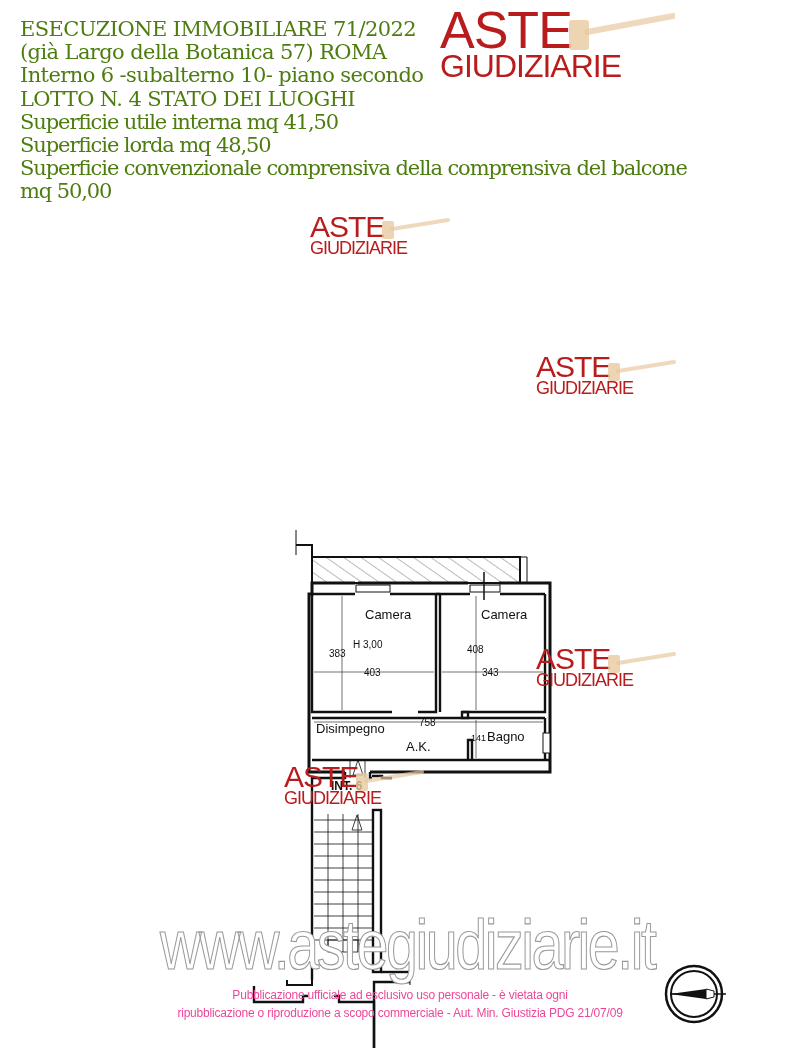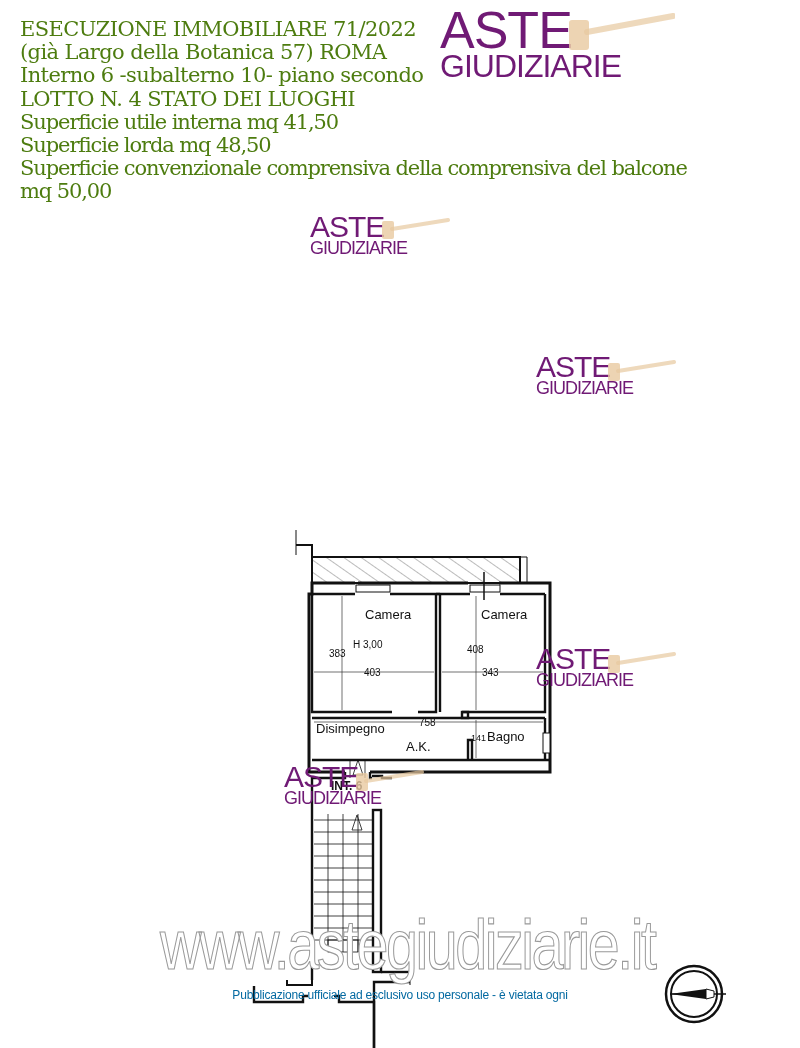--- a/index.html
+++ b/index.html
@@ -8,40 +8,40 @@
       position: absolute; left: 20px; top: 18px;
       font-family: "DejaVu Serif", "Liberation Serif", serif;
       font-size: 21px; line-height: 23.2px; color: #4d7c0f;
       letter-spacing: -0.6px;
       z-index: 2;
     }
     .header-text div { white-space: nowrap; }
     .header-text .cond { letter-spacing: -1.1px; }
     .wm {
       position: absolute; z-index: 3; pointer-events: none;
-      font-family: "Liberation Sans", sans-serif; color: #701a75;
+      font-family: "Liberation Sans", sans-serif; color: #b91c1c;
       line-height: 1;
     }
     .wm .aste { display: block; font-weight: 300; letter-spacing: -1px; }
     .wm .giud { display: block; letter-spacing: -1px; }
     .wm svg { position: absolute; }
     .plan { position: absolute; left: 0; top: 0; z-index: 1; }
     .plan text { font-family: "Liberation Sans", sans-serif; fill: #111; }
     .footer-url {
       position: absolute; left: 160px; top: 905px; width: 480px;
       font-family: "Liberation Sans", sans-serif; font-size: 70px;
       color: #fff; letter-spacing: -3px;
       -webkit-text-stroke: 1.2px #9a9a9a;
       transform: scaleX(0.82); transform-origin: left top;
       z-index: 3; white-space: nowrap;
     }
     .footer-note {
       position: absolute; left: 160px; top: 986px; width: 480px;
       font-family: "Liberation Sans", sans-serif; font-size: 12px;
-      color: #0369a1; text-align: center; line-height: 18px; letter-spacing: -0.2px;
+      color: #ec4899; text-align: center; line-height: 18px; letter-spacing: -0.2px;
       z-index: 4;
     }
     .compass { position: absolute; left: 664px; top: 964px; z-index: 4; }
   </style>
 </head>
 <body>
 
 <div class="header-text">
   <div>ESECUZIONE IMMOBILIARE 71/2022</div>
   <div>(già Largo della Botanica 57) ROMA</div>
@@ -204,20 +204,21 @@
     <polygon points="352,830 357,815 362,830" stroke-width="0.8"></polygon>
     <polygon points="353,775 358,760 363,775" stroke-width="0.8"></polygon>
   </g>
   <text x="331" y="790" font-size="12" font-weight="bold">INT. 6</text>
 </svg>
 
 <div class="footer-url">www.astegiudiziarie.it</div>
 
 <div class="footer-note">
   <div>Pubblicazione ufficiale ad esclusivo uso personale - è vietata ogni</div>
+  <div>ripubblicazione o riproduzione a scopo commerciale - Aut. Min. Giustizia PDG 21/07/09</div>
 </div>
 
 <svg class="compass" width="62" height="62" viewBox="0 0 62 62">
   <circle cx="30" cy="30" r="28" fill="none" stroke="#111" stroke-width="2.5"></circle>
   <circle cx="30" cy="30" r="23" fill="none" stroke="#111" stroke-width="2"></circle>
   <line x1="6" y1="30" x2="62" y2="30" stroke="#111" stroke-width="1.5"></line>
   <polygon points="6,30 42,25 42,35" fill="#111"></polygon>
   <polygon points="42,25 50,27 50,33 42,35" fill="#fff" stroke="#111" stroke-width="1"></polygon>
 </svg>
 

